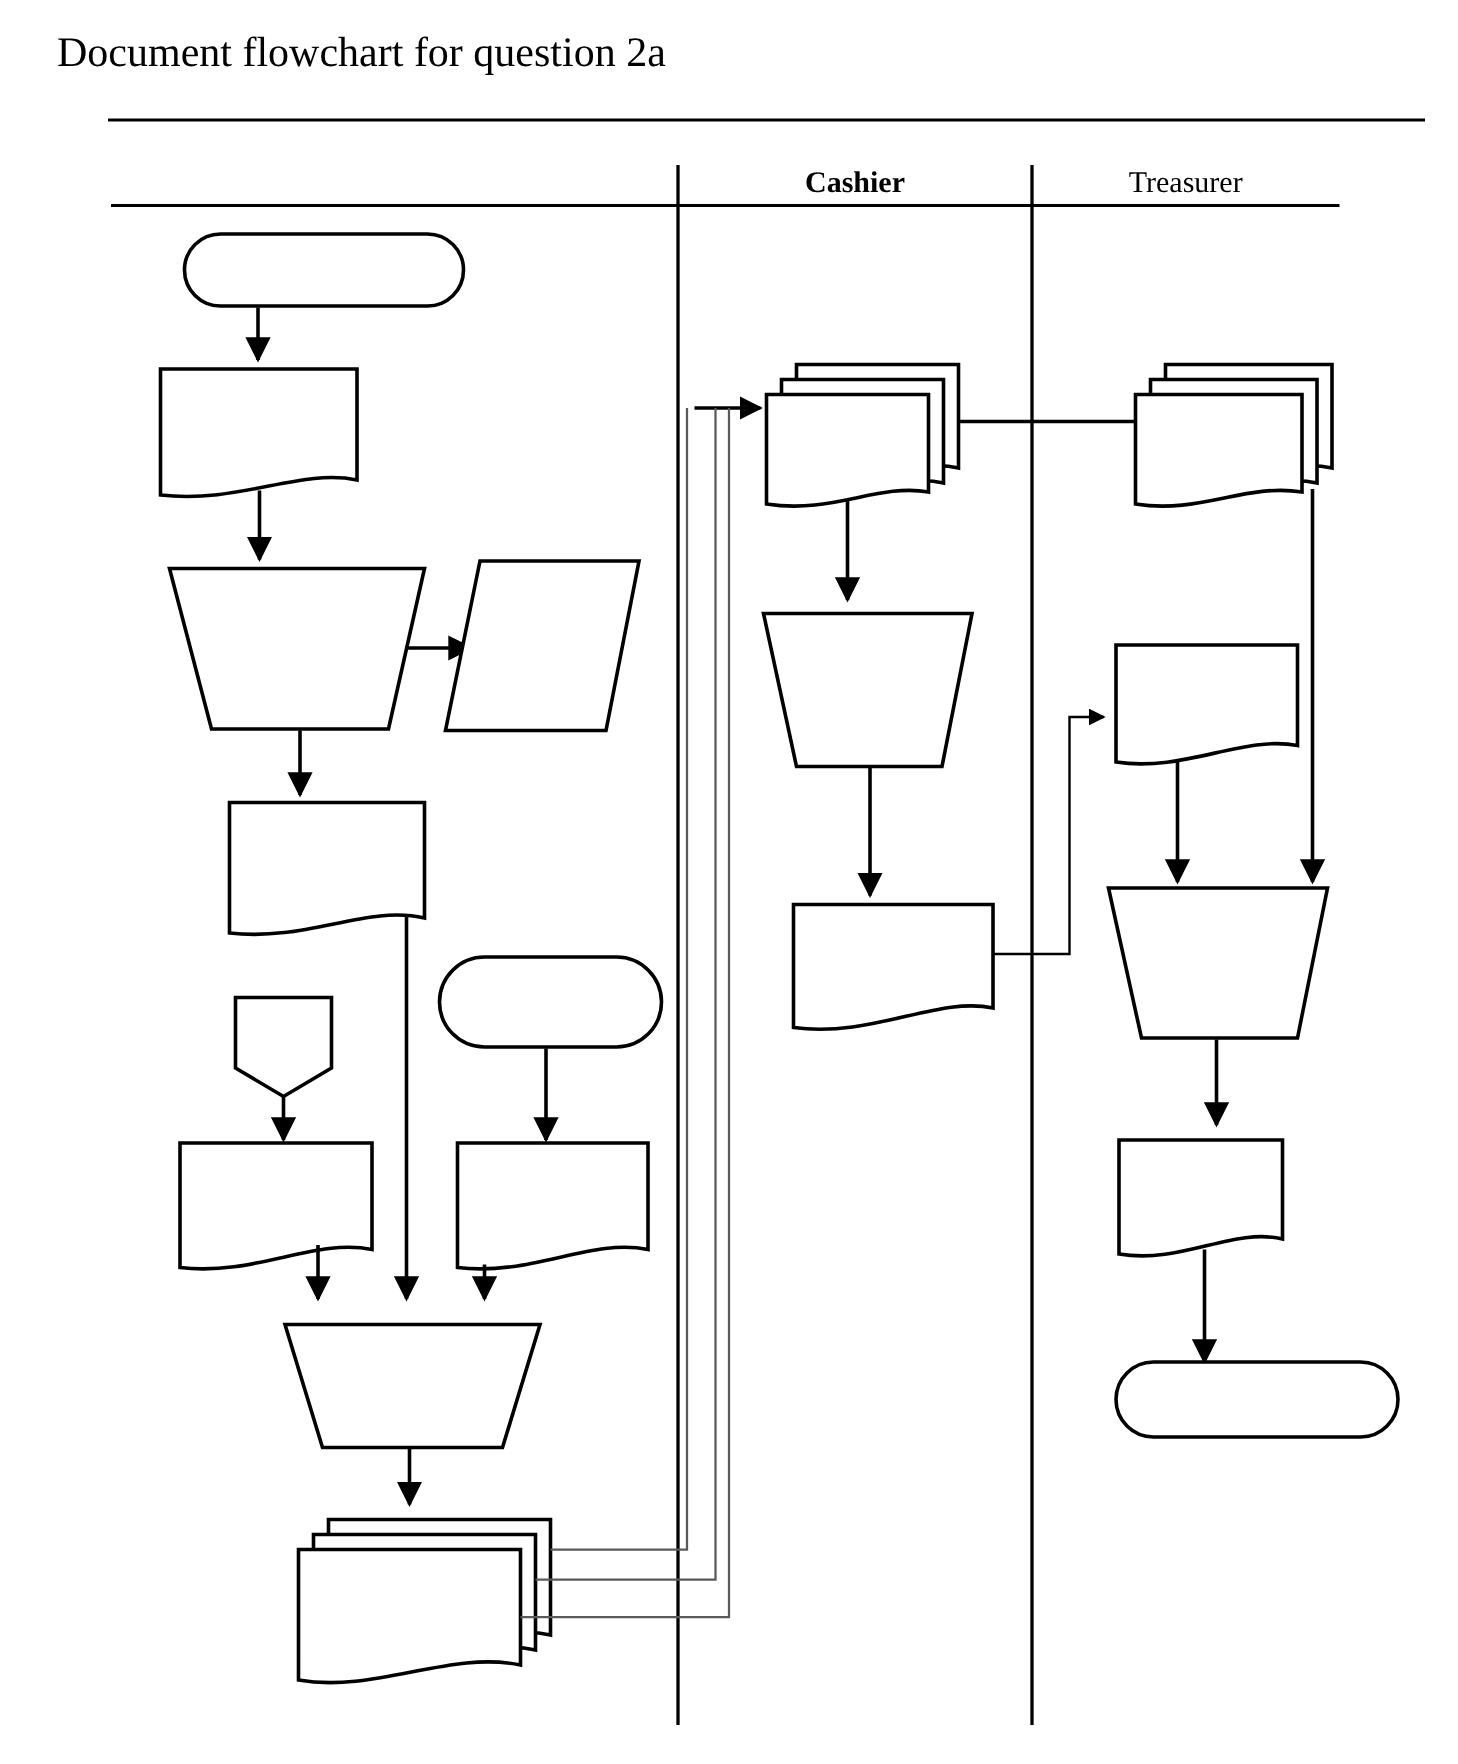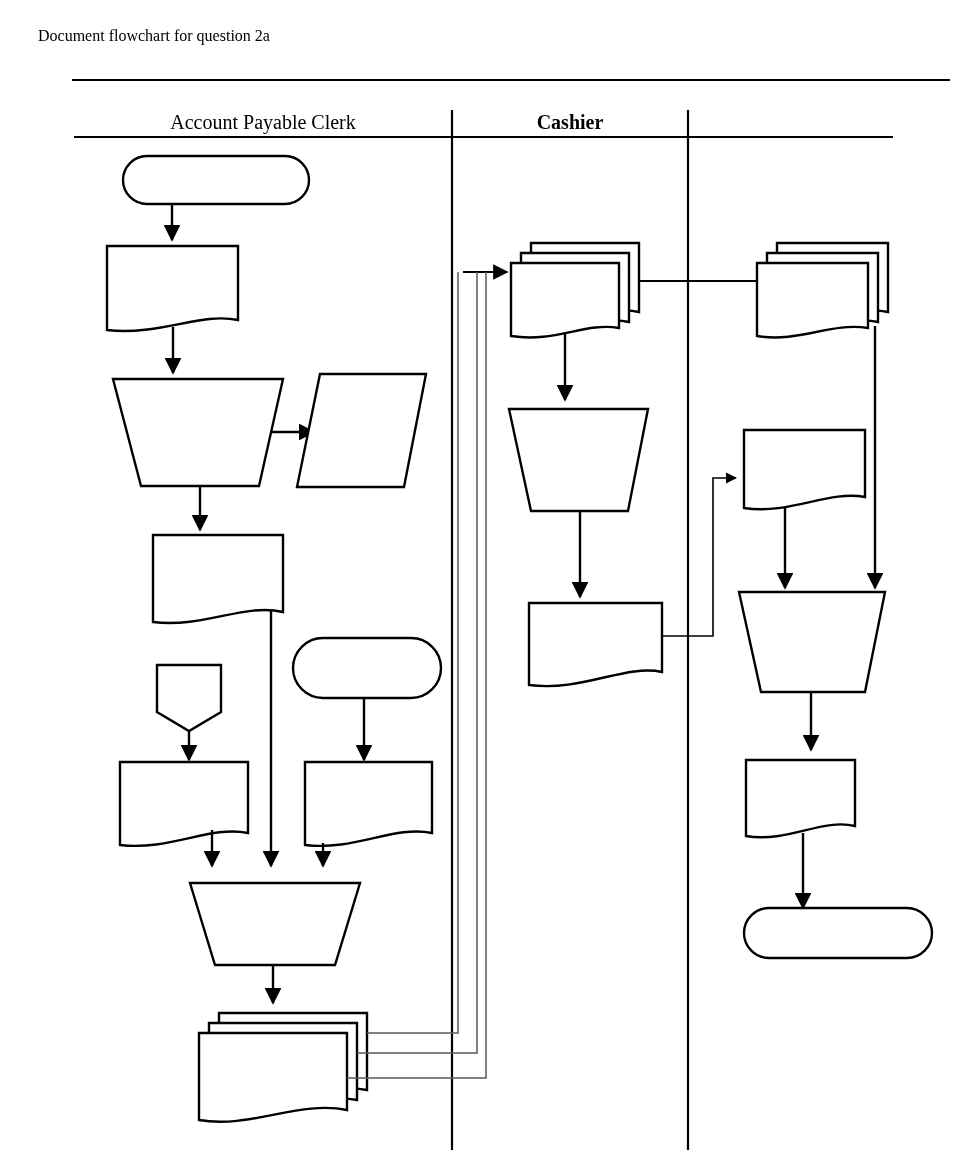--- a/index.html
+++ b/index.html
@@ -15,21 +15,21 @@
     position: relative;
     width: 972px;
     height: 1176px;
     background: #ffffff;
     overflow: hidden;
   }
   #caption {
     position: absolute;
     left: 38px;
     top: 23px;
-    font-size: 16px;
+    font-size: 28px;
     line-height: 26px;
     white-space: nowrap;
     color: #000;
   }
   .svg-layer {
     position: absolute;
     left: 0;
     top: 0;
     width: 972px;
     height: 1176px;
@@ -53,22 +53,22 @@
   }
   .node-label.small { font-size: 17px; line-height: 21px; }
 </style>
 </head>
 <body>
 
 <div id="page">
 
   <div id="caption">Document flowchart for question 2a</div>
 
-  <div class="lane-title" style="left:74px; top:110px; width:378px;">Account Payable Clerk</div>
   <div class="lane-title" style="left:452px; top:110px; width:236px;font-weight:bold;">Cashier</div>
+  <div class="lane-title" style="left:688px; top:110px; width:205px;">Treasurer</div>
 
   <div class="node-label" style="left:123px; top:168px; width:186px;">Vendor</div>
   <div class="node-label" style="left:110px; top:250px; width:128px;">Vendor
 Invoice</div>
   <div class="node-label" style="left:125px; top:407px; width:128px;">Record
 Invoice</div>
   <div class="node-label" style="left:310px; top:437px; width:128px;">L1</div>
   <div class="node-label" style="left:155px; top:546px; width:128px;">Vendor
 Invoice</div>
   <div class="node-label small" style="left:158px; top:673px; width:60px;">A</div>

